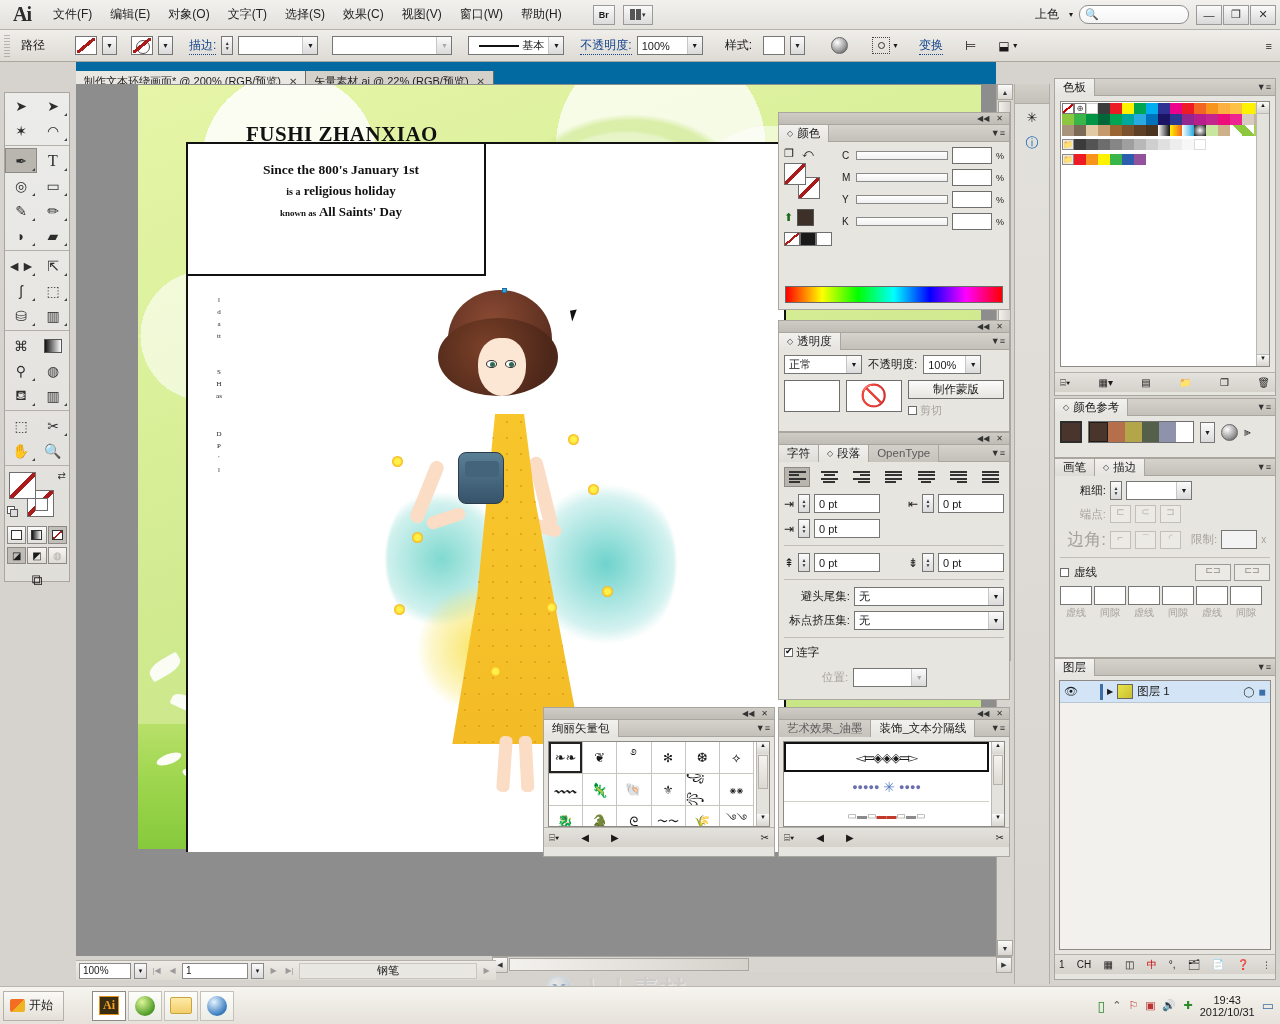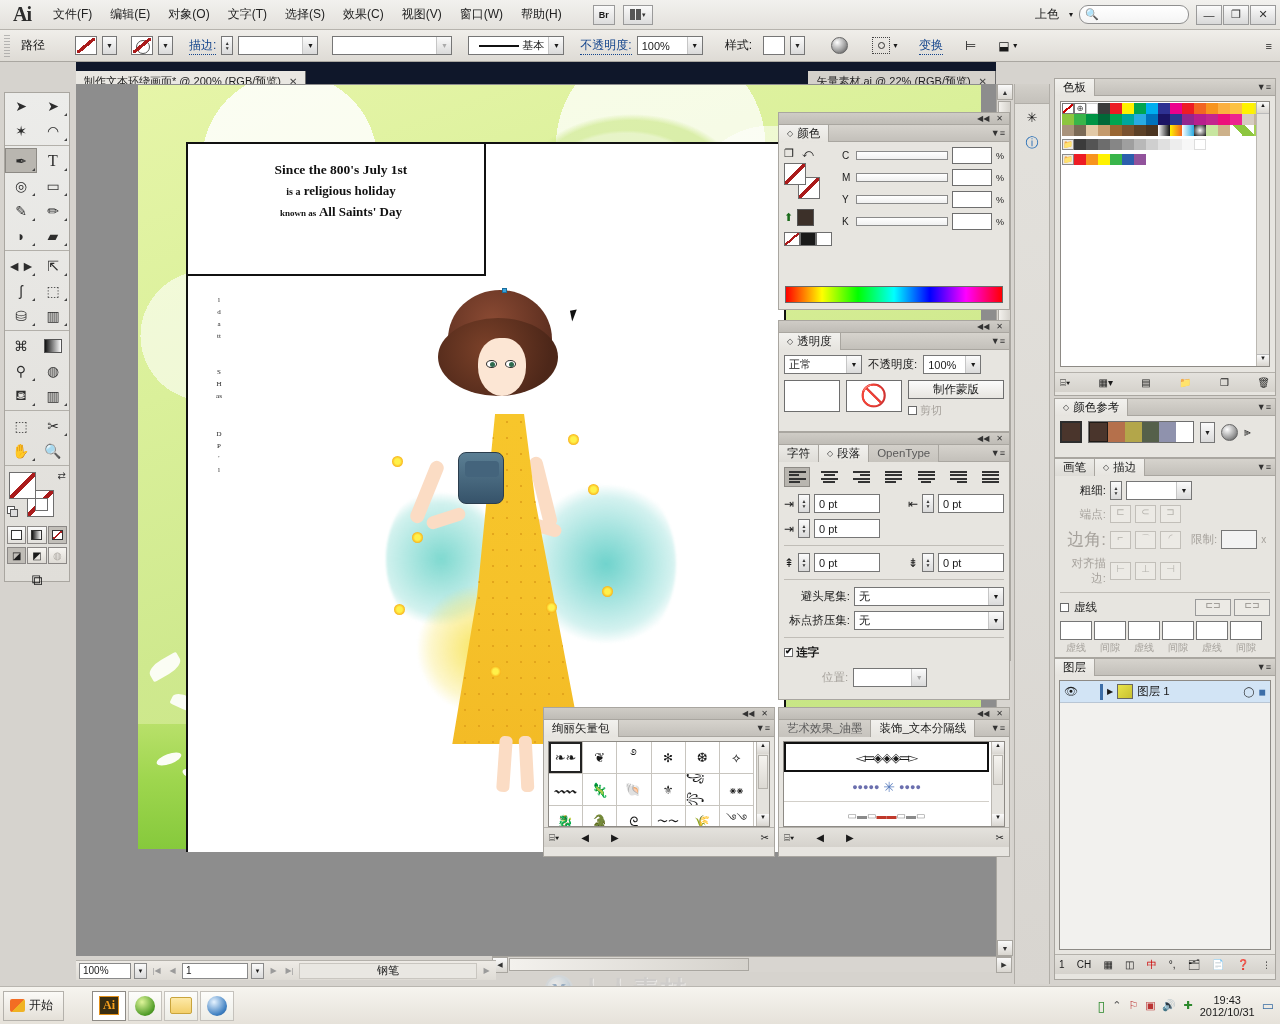--- a/index.html
+++ b/index.html
@@ -59,21 +59,21 @@
   .profline{ width:56px;height:2px;background:#111;margin-left:6px;}
   .round-ico{ width:17px;height:17px;border-radius:50%;
     background:radial-gradient(circle at 35% 30%,#fff,#9a9a9a 60%,#4a4a4a); border:1px solid #666;}
   .sq-ico{ width:18px;height:17px;border:1px dotted #444; display:flex;align-items:center;justify-content:center;}
   .sq-ico .dot{ width:7px;height:7px;border:1px solid #333;border-radius:50%;}
   .ico-btn{ display:flex;align-items:center;gap:2px; }
   .cb-right{ margin-left:auto; padding-right:8px; }
 
   
   .tabbar{ position:absolute; left:76px; top:62px; width:920px; height:30px;
-    background:#0f172a; display:flex; align-items:flex-end;justify-content:space-between; }
+    background:#0369a1; display:flex; align-items:flex-end; }
   .doctab{ height:21px; display:flex; align-items:center; padding:0 8px; font-size:11px;
     background:#d4d1cb; border-right:1px solid #6b6b6b; color:#1d1d1d; gap:8px; }
   .doctab.active{ background:#e9e7e2; }
   .doctab .x{ font-size:10px; color:#444; }
 
   
   .toolbox{ position:absolute; left:4px; top:92px; width:66px; height:490px;
     background:linear-gradient(#ececea,#e0ded9); border:1px solid #a9a6a0; }
   .tb-grid{ display:flex; flex-wrap:wrap; }
   .tool{ width:32px;height:25px; display:flex;align-items:center;justify-content:center;
@@ -397,21 +397,22 @@
         <span class="lf" style="left:130px;top:58px;transform:rotate(10deg)"></span>
         <span class="lf" style="left:190px;top:34px;transform:rotate(-14deg)"></span>
         <span class="lf" style="left:250px;top:50px;transform:rotate(28deg)"></span>
         <span class="lf" style="left:320px;top:28px;transform:rotate(-22deg)"></span>
         <span class="lf" style="left:380px;top:56px;transform:rotate(12deg)"></span>
       </div>
 
       <div class="page"></div>
 
       <div class="hdrbox"></div>
-      <div class="sub1">Since the 800's July 1st</div>
+      <div class="title-main">FUSHI ZHANXIAO</div>
+      <div class="sub1">Since the 800's January 1st</div>
       <div class="sub2">
         <span class="sm">is a</span>
         <span>religious holiday</span>
       </div>
       <div class="sub3">
         <span class="sm">known as</span>
         <span>All Saints' Day</span>
       </div>
 
       <div class="vtext">
@@ -817,21 +818,21 @@
       <div style="display:flex;gap:4px;align-items:center;margin-top:5px;">
         <span style="font-size:11.5px;width:66px;text-align:right">标点挤压集:</span>
         <span class="dd" style="flex:1">
           <span class="cap">无</span>
           <span class="arr">▼</span>
         </span>
       </div>
 
       <div style="height:1px;background:#c0bdb7;margin:7px 0;"></div>
 
-      <div style="font-size:11.5px;font-weight:bold;">
+      <div style="font-size:11.5px;">
         <span class="cbox on"></span>
         <span>连字</span>
       </div>
       <div style="display:flex;gap:5px;align-items:center;margin-top:8px;color:#a6a29c;">
         <span style="font-size:11.5px;margin-left:38px;">位置:</span>
         <span class="dd dis" style="width:74px">
           <span class="cap"></span>
           <span class="arr">▼</span>
         </span>
       </div>
@@ -997,26 +998,20 @@
       </div>
       <div style="display:flex;align-items:center;gap:4px;margin-top:5px;color:#a6a29c;">
         <span style="width:46px;text-align:right;font-size:17px">边角:</span>
         <span style="width:21px;height:18px;border:1px solid #c2bfb9;background:#eceae5;font-size:10px;text-align:center;color:#b5b2ac;">⌐</span>
         <span style="width:21px;height:18px;border:1px solid #c2bfb9;background:#eceae5;font-size:10px;text-align:center;color:#b5b2ac;">⌒</span>
         <span style="width:21px;height:18px;border:1px solid #c2bfb9;background:#eceae5;font-size:10px;text-align:center;color:#b5b2ac;">◜</span>
         <span style="margin-left:6px;font-size:11.5px">限制:</span>
         <span class="field dis" style="width:36px"></span>
         <span style="font-size:10px">x</span>
       </div>
-      <div style="display:flex;align-items:center;gap:4px;margin-top:5px;color:#a6a29c;">
-        <span style="width:46px;text-align:right;font-size:11.5px">对齐描边:</span>
-        <span style="width:21px;height:18px;border:1px solid #c2bfb9;background:#eceae5;font-size:10px;text-align:center;color:#b5b2ac;">⊢</span>
-        <span style="width:21px;height:18px;border:1px solid #c2bfb9;background:#eceae5;font-size:10px;text-align:center;color:#b5b2ac;">⊥</span>
-        <span style="width:21px;height:18px;border:1px solid #c2bfb9;background:#eceae5;font-size:10px;text-align:center;color:#b5b2ac;">⊣</span>
-      </div>
       <div style="height:1px;background:#c0bdb7;margin:6px 0;"></div>
       <div style="display:flex;align-items:center;gap:5px;">
         <span class="cbox"></span>
         <span style="font-size:11.5px">虚线</span>
         <span style="margin-left:auto;display:flex;gap:3px;">
           <span style="width:36px;height:17px;border:1px solid #9a9a9a;background:#eceae5;font-size:9px;text-align:center;color:#8d8a85;">⊏⊐</span>
           <span style="width:36px;height:17px;border:1px solid #9a9a9a;background:#eceae5;font-size:9px;text-align:center;color:#8d8a85;">⊏⊐</span>
         </span>
       </div>
       <div style="display:flex;gap:2px;margin-top:5px;">

